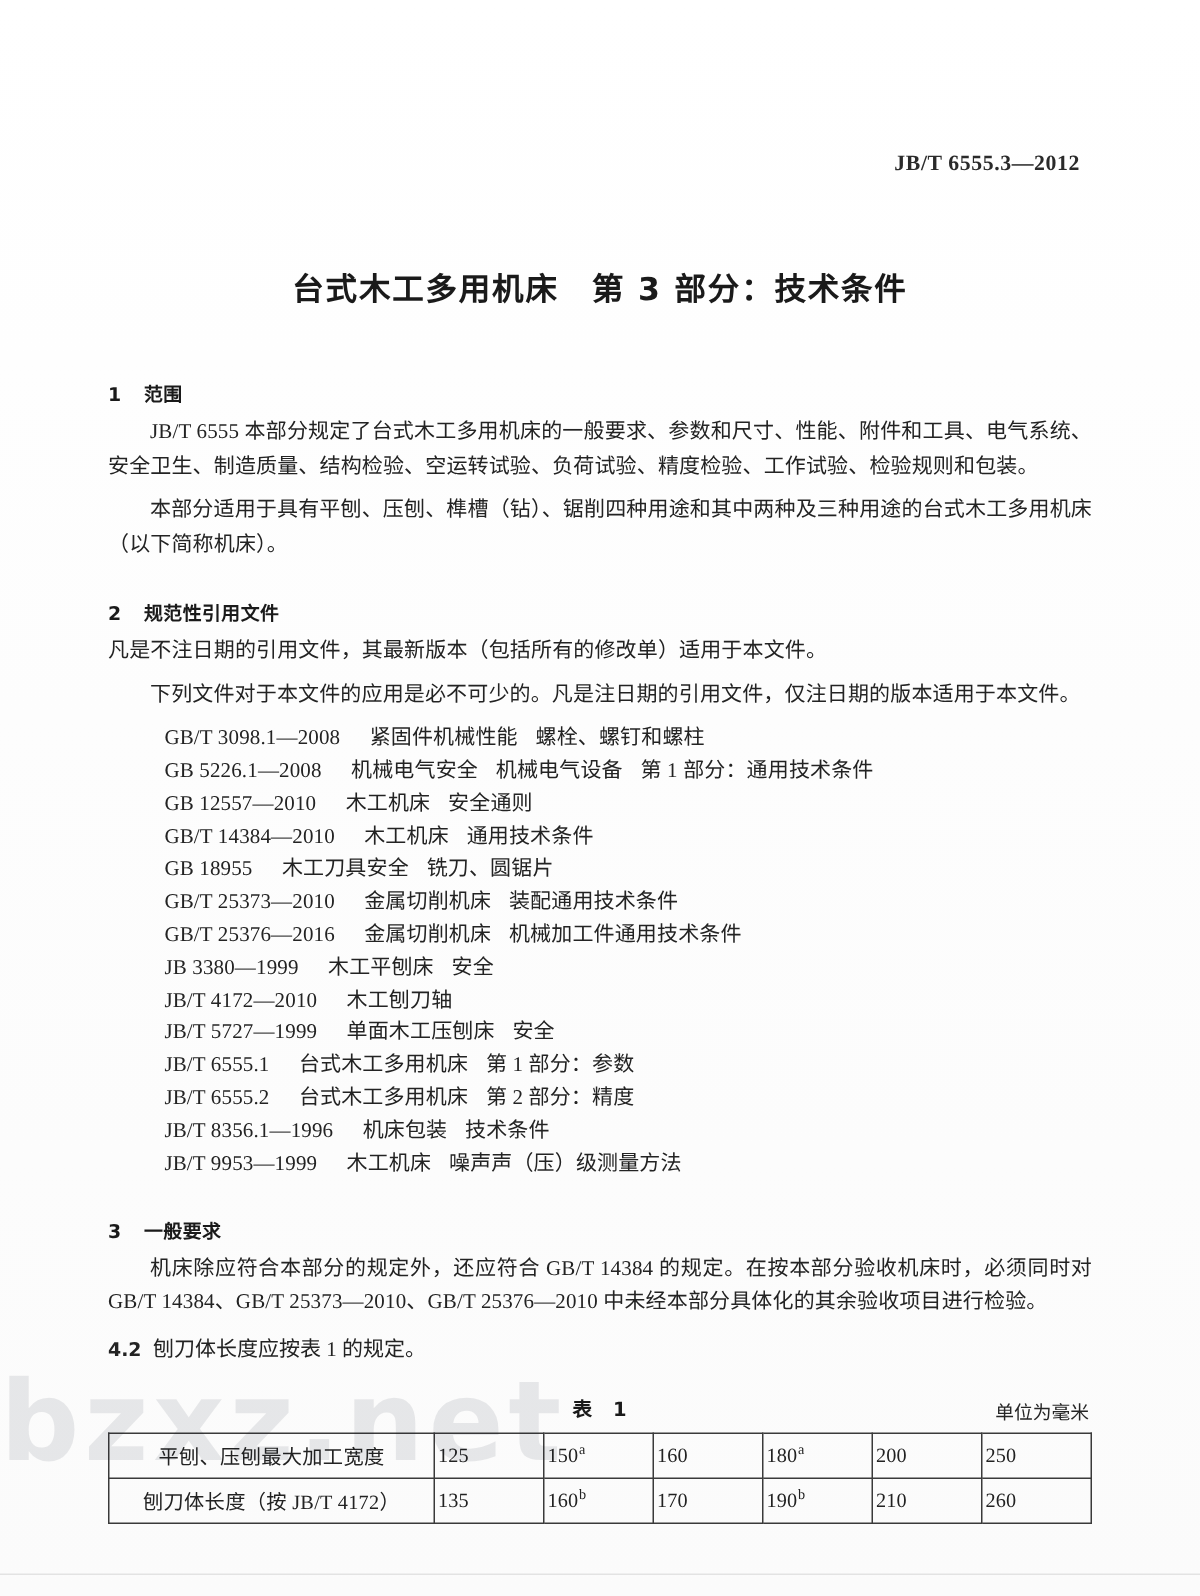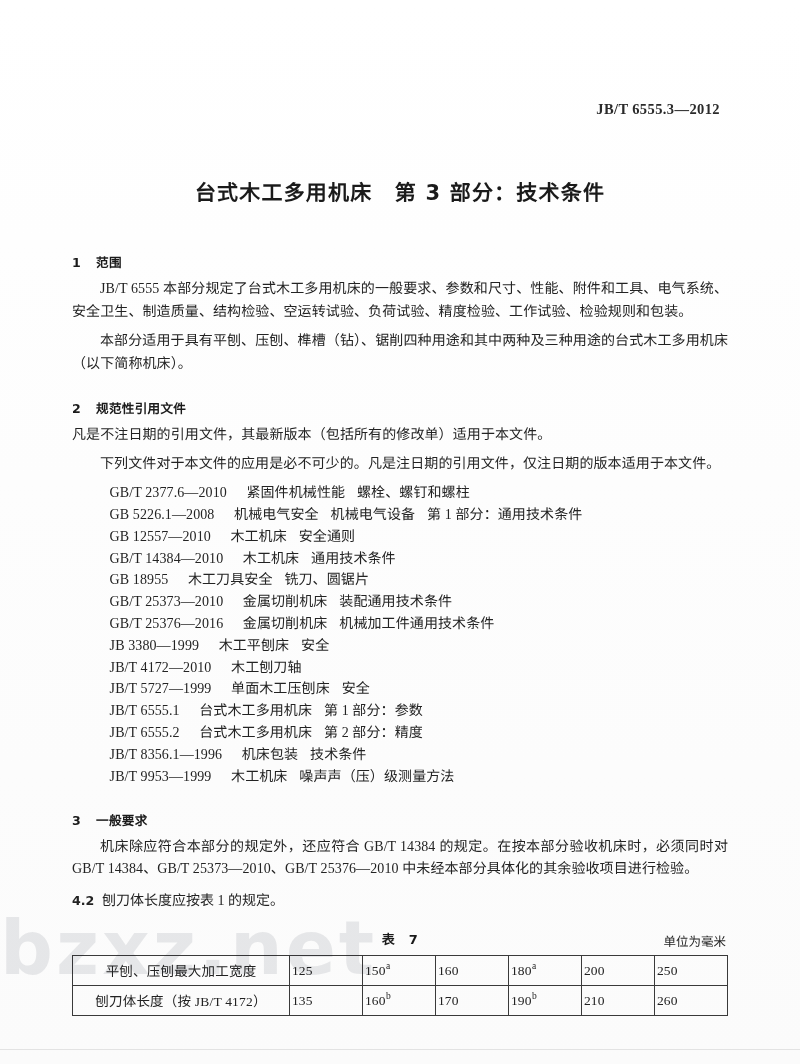--- a/index.html
+++ b/index.html
@@ -213,21 +213,21 @@
     <p class="para indent">JB/T 6555 本部分规定了台式木工多用机床的一般要求、参数和尺寸、性能、附件和工具、电气系统、安全卫生、制造质量、结构检验、空运转试验、负荷试验、精度检验、工作试验、检验规则和包装。</p>
     <p class="para indent">本部分适用于具有平刨、压刨、榫槽（钻）、锯削四种用途和其中两种及三种用途的台式木工多用机床（以下简称机床）。</p>
 
     <div class="clause">
       <span class="num">2</span><span>规范性引用文件</span>
     </div>
     <p class="para">凡是不注日期的引用文件，其最新版本（包括所有的修改单）适用于本文件。</p>
     <p class="para indent">下列文件对于本文件的应用是必不可少的。凡是注日期的引用文件，仅注日期的版本适用于本文件。</p>
 
     <ul class="refs">
-      <li><span class="ref-code">GB/T 2377.6—2010</span><span class="ref-sep"></span><span class="ref-title">紧固件机械性能</span><span class="ref-sep"></span><span class="ref-title">螺栓、螺钉和螺柱</span></li>
+      <li><span class="ref-code">GB/T 3098.1—2008</span><span class="ref-sep"></span><span class="ref-title">紧固件机械性能</span><span class="ref-sep"></span><span class="ref-title">螺栓、螺钉和螺柱</span></li>
       <li><span class="ref-code">GB 5226.1—2008</span><span class="ref-sep"></span><span class="ref-title">机械电气安全</span><span class="ref-sep"></span><span class="ref-title">机械电气设备</span><span class="ref-sep"></span><span class="ref-title">第 1 部分：通用技术条件</span></li>
       <li><span class="ref-code">GB 12557—2010</span><span class="ref-sep"></span><span class="ref-title">木工机床</span><span class="ref-sep"></span><span class="ref-title">安全通则</span></li>
       <li><span class="ref-code">GB/T 14384—2010</span><span class="ref-sep"></span><span class="ref-title">木工机床</span><span class="ref-sep"></span><span class="ref-title">通用技术条件</span></li>
       <li><span class="ref-code">GB 18955</span><span class="ref-sep"></span><span class="ref-title">木工刀具安全</span><span class="ref-sep"></span><span class="ref-title">铣刀、圆锯片</span></li>
       <li><span class="ref-code">GB/T 25373—2010</span><span class="ref-sep"></span><span class="ref-title">金属切削机床</span><span class="ref-sep"></span><span class="ref-title">装配通用技术条件</span></li>
       <li><span class="ref-code">GB/T 25376—2016</span><span class="ref-sep"></span><span class="ref-title">金属切削机床</span><span class="ref-sep"></span><span class="ref-title">机械加工件通用技术条件</span></li>
       <li><span class="ref-code">JB 3380—1999</span><span class="ref-sep"></span><span class="ref-title">木工平刨床</span><span class="ref-sep"></span><span class="ref-title">安全</span></li>
       <li><span class="ref-code">JB/T 4172—2010</span><span class="ref-sep"></span><span class="ref-title">木工刨刀轴</span></li>
       <li><span class="ref-code">JB/T 5727—1999</span><span class="ref-sep"></span><span class="ref-title">单面木工压刨床</span><span class="ref-sep"></span><span class="ref-title">安全</span></li>
       <li><span class="ref-code">JB/T 6555.1</span><span class="ref-sep"></span><span class="ref-title">台式木工多用机床</span><span class="ref-sep"></span><span class="ref-title">第 1 部分：参数</span></li>
@@ -239,21 +239,21 @@
     <div class="clause">
       <span class="num">3</span><span>一般要求</span>
     </div>
     <p class="para indent">机床除应符合本部分的规定外，还应符合 GB/T 14384 的规定。在按本部分验收机床时，必须同时对 GB/T 14384、GB/T 25373—2010、GB/T 25376—2010 中未经本部分具体化的其余验收项目进行检验。</p>
 
     <p class="subclause">
       <span class="snum">4.2</span><span>刨刀体长度应按表 1 的规定。</span>
     </p>
 
     <div class="table-caption-row">
-      <div class="table-caption">表　7</div>
+      <div class="table-caption">表　1</div>
       <div class="table-unit">单位为毫米</div>
     </div>
 
     <table class="spec">
       <tbody>
         <tr>
           <td class="rowhead">平刨、压刨最大加工宽度</td>
           <td><span>125</span><sup class="fn"></sup></td>
           <td><span>150</span><sup class="fn">a</sup></td>
           <td><span>160</span><sup class="fn"></sup></td>

